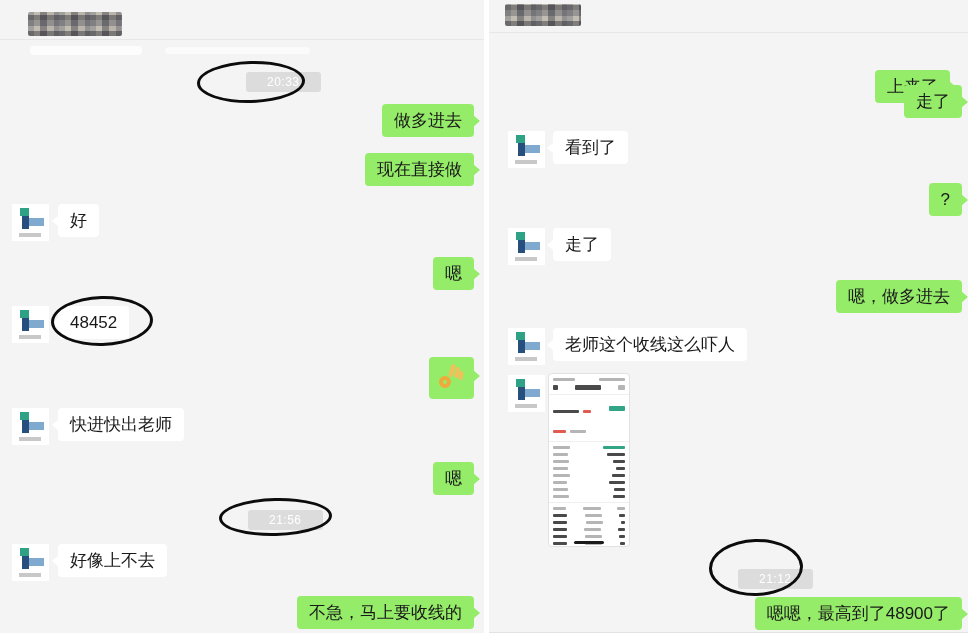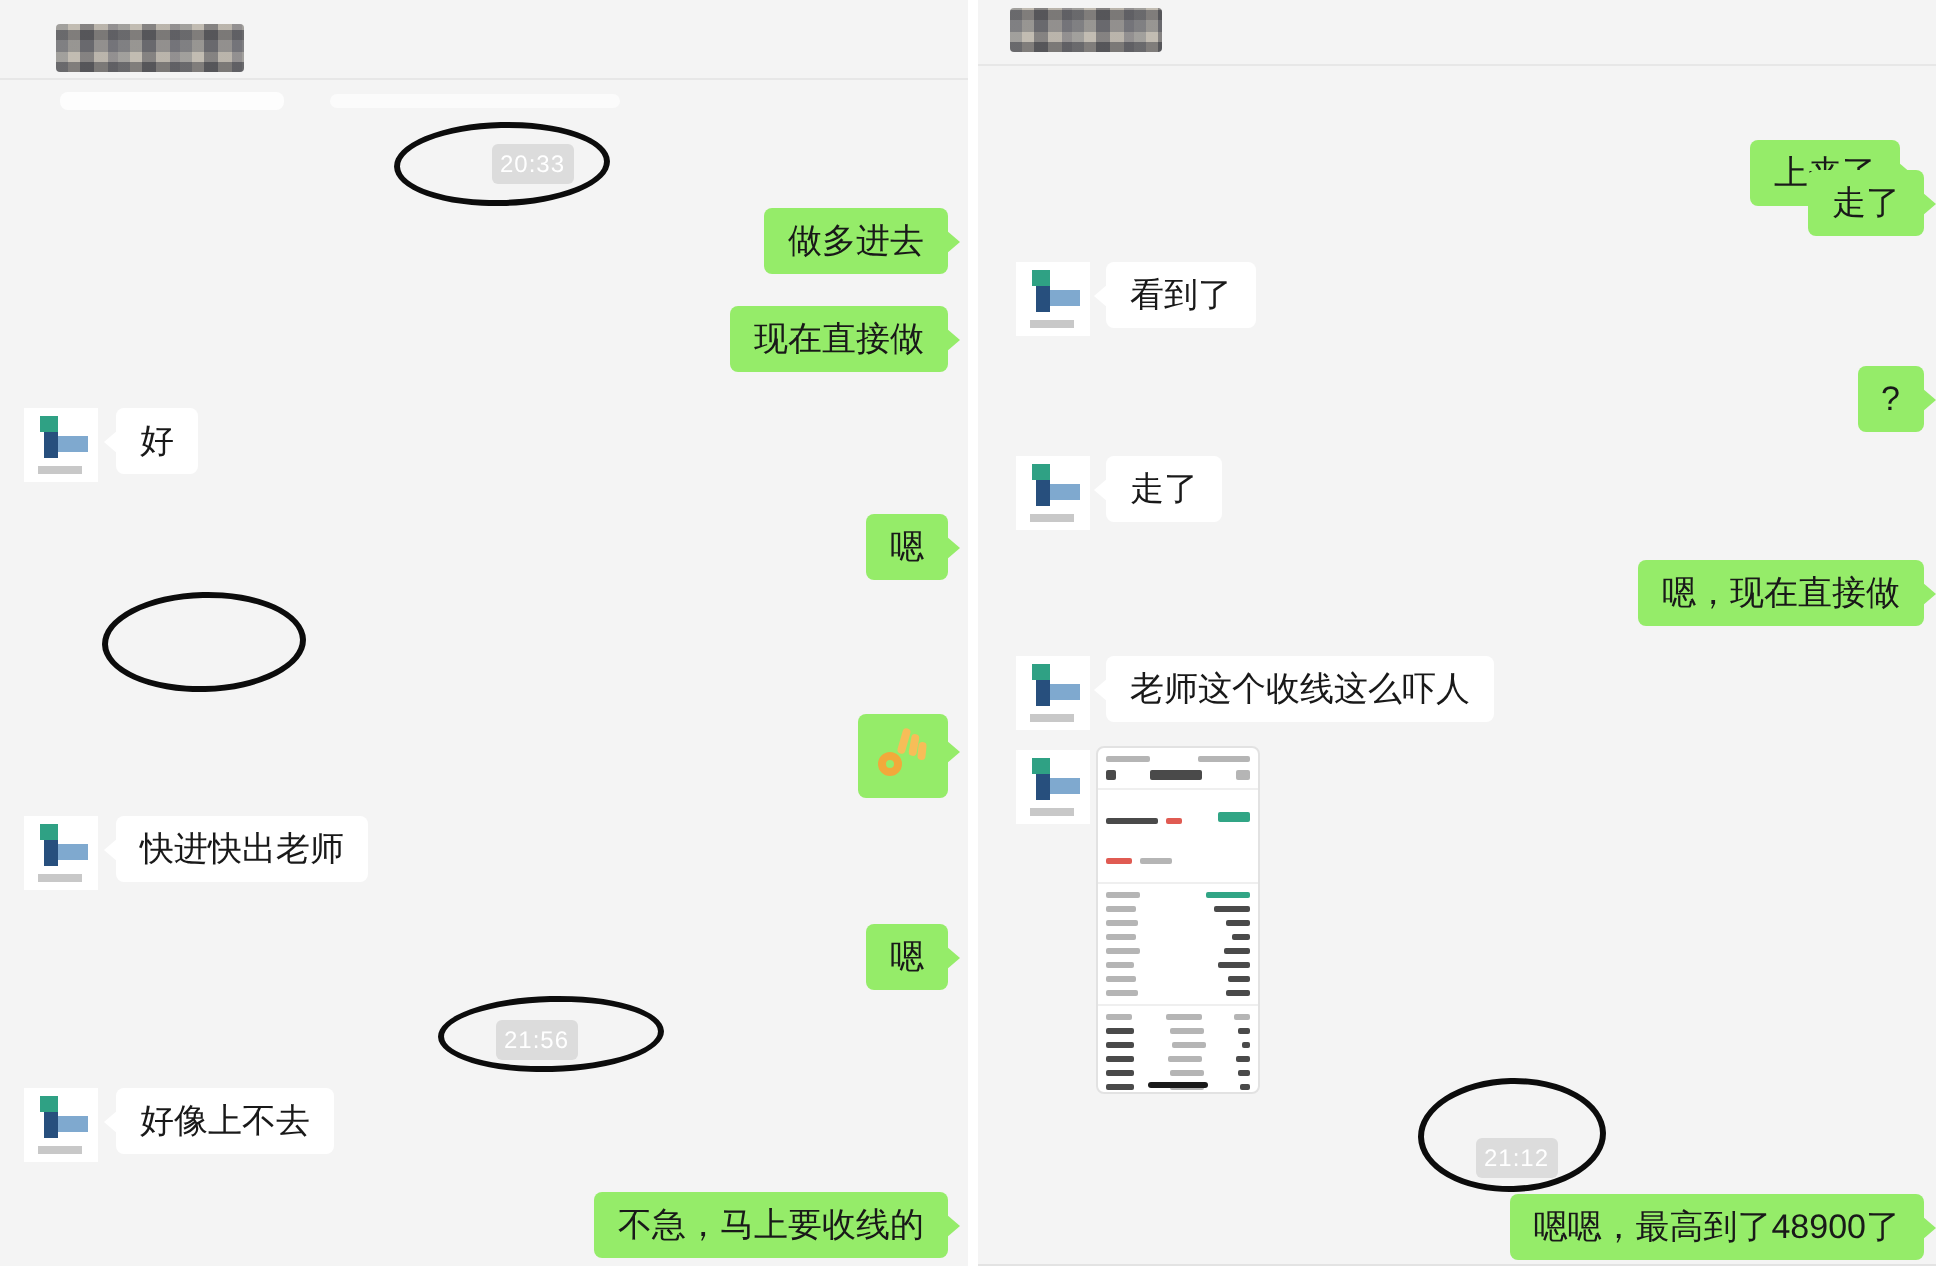--- a/index.html
+++ b/index.html
@@ -36,21 +36,21 @@
     font-size:17px; line-height:19px; color:#191919; padding:7px 12px;
     border-radius:4px; white-space:nowrap; }
   .bubble-recv { background:#ffffff; }
   .bubble-recv .tail { position:absolute; left:-6px; top:11px; width:0; height:0;
     border-top:6px solid transparent; border-bottom:6px solid transparent;
     border-right:7px solid #ffffff; }
   .bubble-sent { background:#95ec69; }
   .sent-row { text-align:right; }
 
   .time-chip { position:absolute; background:#dcdcdc; color:#ffffff;
-    font-size:12px; padding:3px 4px; border-radius:3px; letter-spacing:.5px; }
+    font-size:12px; padding:3px 21px; border-radius:3px; letter-spacing:.5px; }
 
   .annotation-ellipse { position:absolute; border:3px solid #0c0c0c;
     border-radius:50%; transform:rotate(-1.5deg); pointer-events:none; }
 
   
   .okhand { position:relative; display:inline-block; width:25px; height:24px; }
   .okhand .ring { position:absolute; left:0; bottom:0; width:12px; height:12px;
     border:4px solid #f2a93b; border-radius:50%; }
   .okhand .f { position:absolute; width:4px; border-radius:3px; background:#f7bd58; }
   .okhand .f1 { height:13px; right:10px; top:0;  transform:rotate(16deg); }
@@ -98,20 +98,24 @@
     <div class="msg-row" style="top:204px; left:0;">
       <span class="avatar" style="left:12px; top:0;"></span>
       <span class="bubble bubble-recv" style="margin-left:58px;">好<span class="tail"></span></span>
     </div>
 
     <div class="msg-row sent-row" style="top:257px; right:10px;">
       <span class="bubble bubble-sent">嗯</span>
       <span style="position:absolute; right:-6px; top:11px; width:0;height:0;border-top:6px solid transparent;border-bottom:6px solid transparent;border-left:7px solid #95ec69;"></span>
     </div>
 
+    <div class="msg-row" style="top:306px; left:0;">
+      <span class="avatar" style="left:12px; top:0;"></span>
+      <span class="bubble bubble-recv" style="margin-left:58px;">48452<span class="tail"></span></span>
+    </div>
     <div class="annotation-ellipse" style="left:51px; top:296px; width:102px; height:50px;"></div>
 
     <div class="msg-row sent-row" style="top:357px; right:10px;">
       <span class="bubble bubble-sent" style="padding:7px 10px;"><span class="okhand"><span class="ring"></span><span class="f f1"></span><span class="f f2"></span><span class="f f3"></span></span></span>
       <span style="position:absolute; right:-6px; top:13px; width:0;height:0;border-top:6px solid transparent;border-bottom:6px solid transparent;border-left:7px solid #95ec69;"></span>
     </div>
 
     <div class="msg-row" style="top:408px; left:0;">
       <span class="avatar" style="left:12px; top:0;"></span>
       <span class="bubble bubble-recv" style="margin-left:58px;">快进快出老师<span class="tail"></span></span>
@@ -160,21 +164,21 @@
       <span class="bubble bubble-sent">?</span>
       <span style="position:absolute; right:-6px; top:11px; width:0;height:0;border-top:6px solid transparent;border-bottom:6px solid transparent;border-left:7px solid #95ec69;"></span>
     </div>
 
     <div class="msg-row" style="top:228px; left:0;">
       <span class="avatar" style="left:19px; top:0;"></span>
       <span class="bubble bubble-recv" style="margin-left:64px;">走了<span class="tail"></span></span>
     </div>
 
     <div class="msg-row sent-row" style="top:280px; right:6px;">
-      <span class="bubble bubble-sent">嗯，现在直接做</span>
+      <span class="bubble bubble-sent">嗯，做多进去</span>
       <span style="position:absolute; right:-6px; top:11px; width:0;height:0;border-top:6px solid transparent;border-bottom:6px solid transparent;border-left:7px solid #95ec69;"></span>
     </div>
 
     <div class="msg-row" style="top:328px; left:0;">
       <span class="avatar" style="left:19px; top:0;"></span>
       <span class="bubble bubble-recv" style="margin-left:64px;">老师这个收线这么吓人<span class="tail"></span></span>
     </div>
 
     <div class="msg-row" style="top:373px; left:0;">
       <span class="avatar" style="left:19px; top:2px;"></span>

